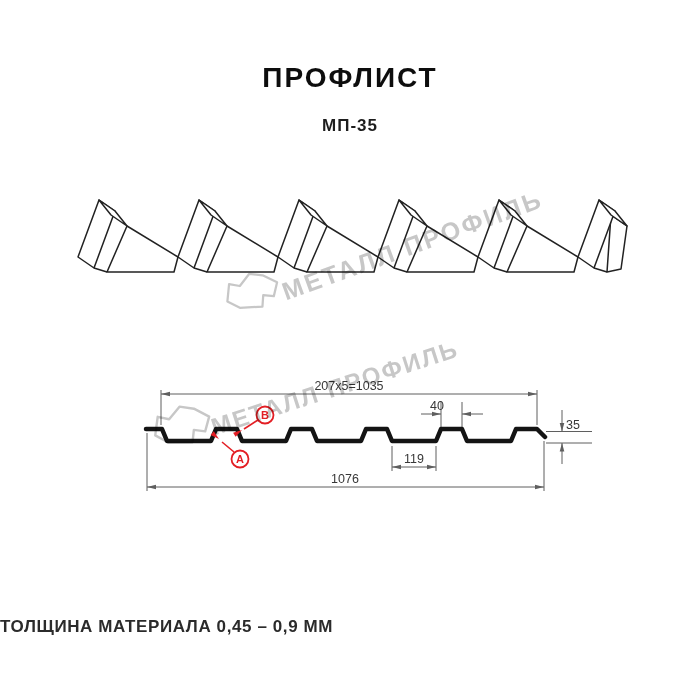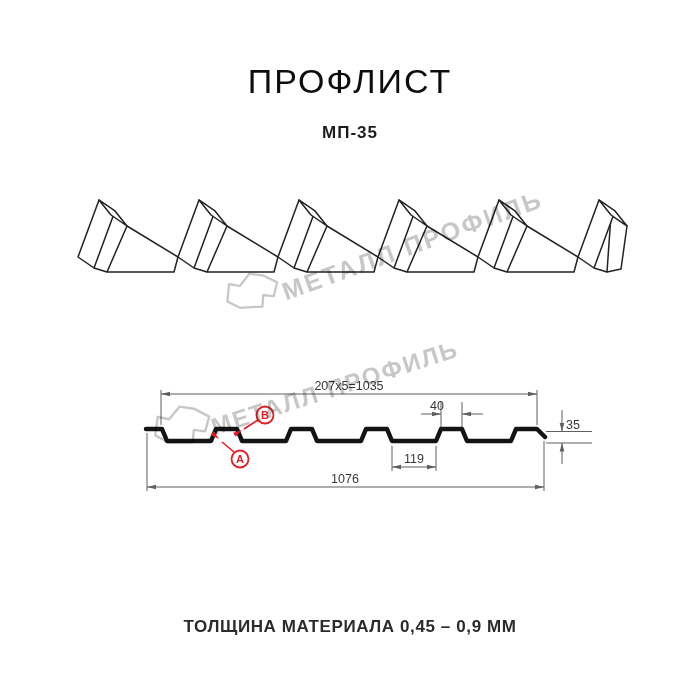--- a/index.html
+++ b/index.html
@@ -1,36 +1,36 @@
 <!DOCTYPE html>
 <html><head>
 <meta charset="utf-8">
 <style>
   * { margin:0; padding:0; box-sizing:border-box; }
   html,body { width:700px; height:700px; }
   body { font-family:"Liberation Sans", sans-serif; background:#ffffff; overflow:hidden; }
   .page { position:relative; width:700px; height:700px; background:#fff; }
 
   .hdr { position:absolute; top:62px; left:0; width:700px; text-align:center; }
-  .title { font-size:34px; font-weight:400; letter-spacing:2px; color:#0d0d0d; }
+  .title { font-size:28px; font-weight:700; letter-spacing:2px; color:#0d0d0d; }
   .subtitle { margin-top:22px; font-size:17px; font-weight:600; letter-spacing:1px; color:#1d1d1d; }
 
   .iso-svg { position:absolute; left:70px; top:185px; width:575px; height:130px; }
   .sec-svg { position:absolute; left:130px; top:378px; width:475px; height:125px; }
 
   .wm { position:absolute; pointer-events:none; mix-blend-mode:multiply; }
   .wm-text { display:inline-block; white-space:nowrap; font-weight:700; color:#c7c7c7; }
   .wm1-logo { left:224px; top:270px; width:56px; height:41px; transform:rotate(-10deg); }
   .wm1-text { left:283px; top:278px; font-size:25px; letter-spacing:2.5px;
               transform:rotate(-20deg); transform-origin:0 50%; line-height:28px; }
   .wm2-logo { left:152px; top:403px; width:60px; height:43px; transform:rotate(-8deg); }
   .wm2-text { left:212px; top:415px; font-size:24px; letter-spacing:2px;
               transform:rotate(-18deg); transform-origin:0 50%; line-height:26px; }
 
-  .ftr { position:absolute; top:617px; left:0; width:700px; text-align:center;
+  .ftr { position:absolute; top:617px; left:0; width:700px; 
          font-size:17px; font-weight:600; letter-spacing:0.6px; color:#2b2b2b; }
 
   .dim-txt { font-size:12.5px; fill:#383838; font-family:"Liberation Sans", sans-serif; }
   .red-letter { font-size:11px; font-weight:bold; fill:#e31e24; font-family:"Liberation Sans", sans-serif; }
 </style>
 </head>
 <body>
 
 <div class="page">
 

